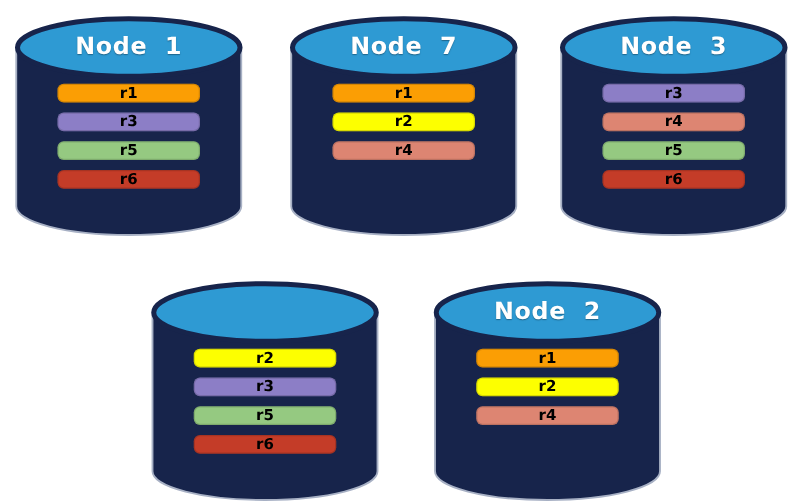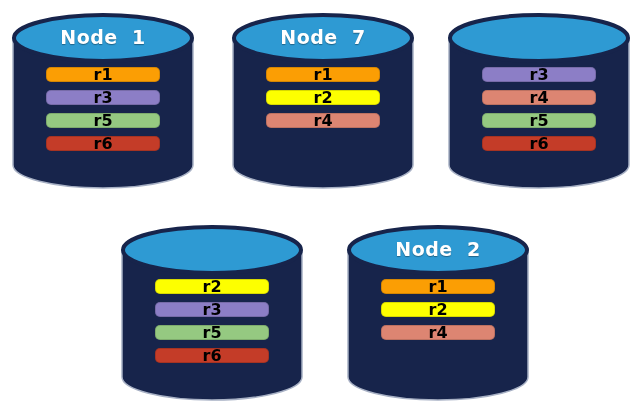--- a/index.html
+++ b/index.html
@@ -52,21 +52,21 @@
     left: 36px;
     top: 59px;
     width: 114px;
   }
   .bar {
     height: 15px;
     margin-bottom: 8px;
     border-radius: 5px;
     text-align: center;
     line-height: 15px;
-    font-size: 16px;
+    font-size: 12px;
     font-weight: bold;
     color: var(--bar-text, #000);
     box-shadow: 0 0 0 1px rgba(0,0,0,0.15) inset;
   }
 </style>
 </head>
 <body>
 
 <div class="canvas">
 
@@ -101,20 +101,21 @@
       </div>
     </div>
 
     <div class="node node-3">
       <svg class="cyl-svg" viewBox="0 0 186 182">
 
         <path d="M3,30 L3,157 A90,23 0 0 0 183,157 L183,30 Z" style="fill:var(--body-color); stroke:var(--outline-color); stroke-width:1.5;"></path>
 
         <ellipse cx="93" cy="30" rx="89" ry="23" style="fill:var(--top-color); stroke:var(--body-color); stroke-width:4;"></ellipse>
       </svg>
+      <div class="node-label">Node  3</div>
       <div class="bars">
         <div class="bar" style="background: rgb(140, 126, 198);"><span>r3</span></div>
         <div class="bar" style="background: rgb(221, 133, 114);"><span>r4</span></div>
         <div class="bar" style="background: rgb(149, 201, 129);"><span>r5</span></div>
         <div class="bar" style="background: rgb(196, 60, 40);"><span>r6</span></div>
       </div>
     </div>
 
     <div class="node node-4">
       <svg class="cyl-svg" viewBox="0 0 186 182">

